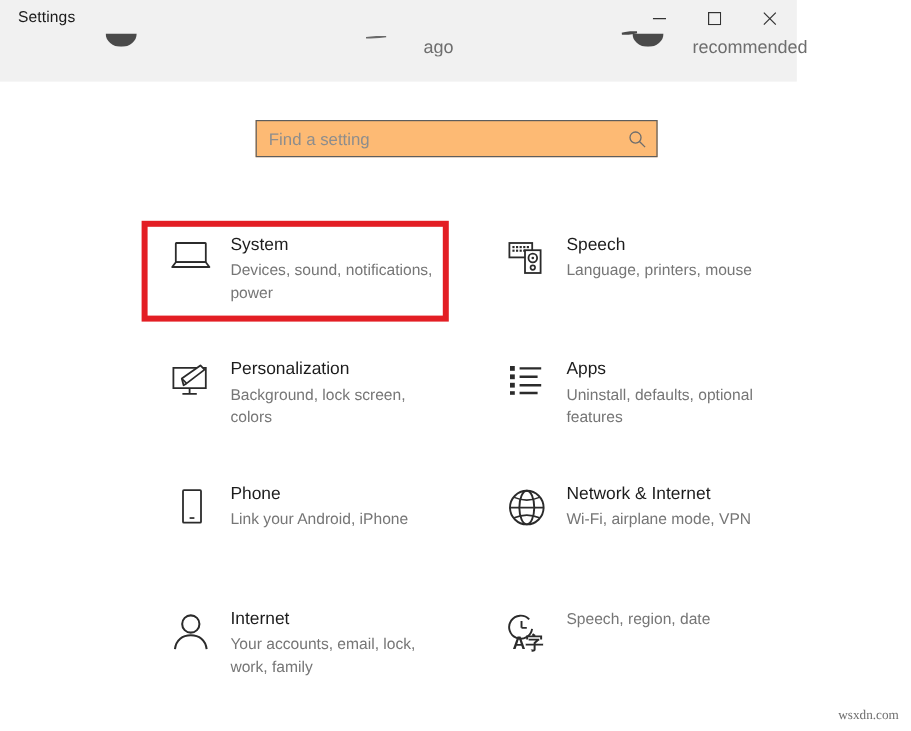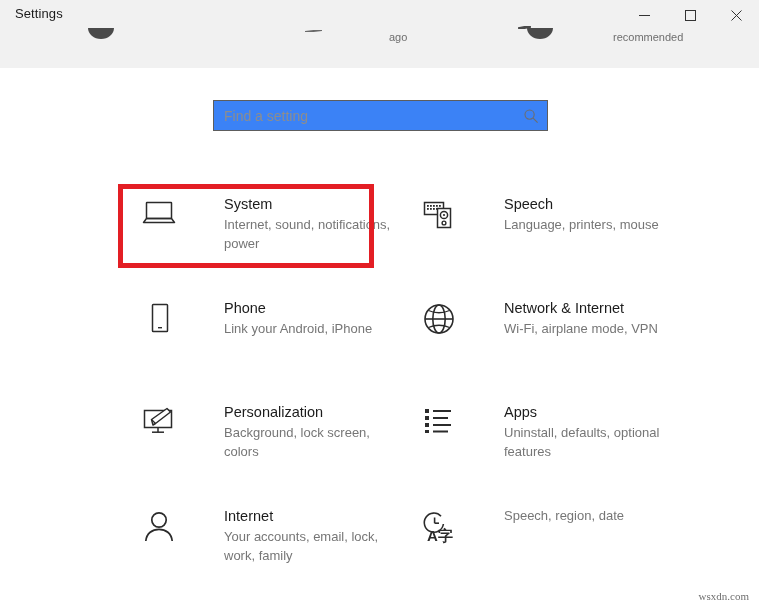--- a/index.html
+++ b/index.html
@@ -14,21 +14,21 @@
     overflow: hidden;
     position: relative;
     -webkit-font-smoothing: antialiased;
   }
 
   
   .titlebar {
     position: absolute;
     left: 0;
     top: 0;
-    width: 759px;
+    width: 664px;
     height: 68px;
     background: #f1f1f1;
   }
   .titlebar-title {
     position: absolute;
     left: 15px;
     top: 6px;
     font-size: 13px;
     color: #1a1a1a;
     letter-spacing: 0.1px;
@@ -50,24 +50,23 @@
   }
   .win-btn svg { display: block; }
 
   
   .remnant {
     position: absolute;
     color: #6b6b6b;
     overflow: hidden;
   }
   .remnant-text {
-    font-size: 11px;
+    font-size: 15px;
     color: #6e6e6e;
     line-height: 1;
-    margin-left: 36px;
   }
   .half-circle {
     width: 26px;
     height: 11px;
     background: #4a4a4a;
     border-radius: 0 0 26px 26px / 0 0 22px 22px;
   }
   .dash-frag {
     width: 17px;
     height: 2px;
@@ -82,21 +81,21 @@
   }
 
   
   .search-wrap {
     position: absolute;
     left: 213px;
     top: 100px;
     width: 335px;
     height: 31px;
     border: 1px solid #5d5d5d;
-    background: #3b82f6;
+    background: #fdba74;
     box-sizing: border-box;
     display: flex;
     align-items: center;
   }
   .search-input {
     border: 0;
     outline: 0;
     background: transparent;
     font-family: "Liberation Sans", sans-serif;
     font-size: 14px;
@@ -142,21 +141,20 @@
     min-width: 66px;
     display: flex;
     align-items: flex-start;
     justify-content: center;
     padding-top: 4px;
     color: #2b2b2b;
   }
   .tile-icon svg { display: block; }
   .tile-text {
     padding-top: 1px;
-    margin-left: 32px;
   }
   .tile-title {
     font-size: 14.5px;
     color: #1c1c1c;
     line-height: 1.25;
     margin-bottom: 3px;
   }
   .tile-sub {
     font-size: 13px;
     color: #767676;
@@ -242,21 +240,21 @@
   <div class="grid-row">
     <div class="tile">
       <div class="tile-icon">
         <svg width="36" height="30" viewBox="0 0 36 30" aria-hidden="true">
           <rect x="5.5" y="4.5" width="25" height="16" rx="0.5" fill="none" stroke="currentColor" stroke-width="1.5"></rect>
           <path d="M2.5 24.5 L33.5 24.5 L30.5 20.5 L5.5 20.5 Z" fill="none" stroke="currentColor" stroke-width="1.5" stroke-linejoin="round"></path>
         </svg>
       </div>
       <div class="tile-text">
         <div class="tile-title">System</div>
-        <div class="tile-sub">Internet, sound, notifications, power</div>
+        <div class="tile-sub">Devices, sound, notifications, power</div>
       </div>
     </div>
     <div class="tile-col-gap"></div>
     <div class="tile">
       <div class="tile-icon">
         <svg width="34" height="32" viewBox="0 0 34 32" aria-hidden="true">
           <rect x="2.5" y="4.5" width="19" height="12" fill="none" stroke="currentColor" stroke-width="1.5"></rect>
           <g fill="currentColor">
             <rect x="5" y="7" width="1.8" height="1.8"></rect>
               <rect x="8" y="7" width="1.8" height="1.8"></rect>
@@ -277,51 +275,20 @@
       <div class="tile-text">
         <div class="tile-title">Speech</div>
         <div class="tile-sub">Language, printers, mouse</div>
       </div>
     </div>
   </div>
 
   <div class="grid-row">
     <div class="tile">
       <div class="tile-icon">
-        <svg width="30" height="34" viewBox="0 0 30 34" aria-hidden="true">
-          <rect x="8.5" y="2.5" width="15" height="27" rx="0.8" fill="none" stroke="currentColor" stroke-width="1.5"></rect>
-          <rect x="14" y="25" width="4" height="1.4" fill="currentColor"></rect>
-        </svg>
-      </div>
-      <div class="tile-text">
-        <div class="tile-title">Phone</div>
-        <div class="tile-sub">Link your Android, iPhone</div>
-      </div>
-    </div>
-    <div class="tile-col-gap"></div>
-    <div class="tile">
-      <div class="tile-icon">
-        <svg width="34" height="34" viewBox="0 0 34 34" aria-hidden="true">
-          <circle cx="17" cy="17" r="14" fill="none" stroke="currentColor" stroke-width="1.6"></circle>
-          <ellipse cx="17" cy="17" rx="6.2" ry="14" fill="none" stroke="currentColor" stroke-width="1.6"></ellipse>
-          <line x1="3" y1="17" x2="31" y2="17" stroke="currentColor" stroke-width="1.6"></line>
-          <path d="M6.5 8.5 Q17 13 27.5 8.5" fill="none" stroke="currentColor" stroke-width="1.3"></path>
-          <path d="M6.5 25.5 Q17 21 27.5 25.5" fill="none" stroke="currentColor" stroke-width="1.3"></path>
-        </svg>
-      </div>
-      <div class="tile-text">
-        <div class="tile-title">Network &amp; Internet</div>
-        <div class="tile-sub">Wi-Fi, airplane mode, VPN</div>
-      </div>
-    </div>
-  </div>
-
-  <div class="grid-row">
-    <div class="tile">
-      <div class="tile-icon">
         <svg width="36" height="32" viewBox="0 0 36 32" aria-hidden="true">
           <path d="M3.5 4.5 H30.5 V21.5 H3.5 Z" fill="none" stroke="currentColor" stroke-width="1.5"></path>
           <line x1="17" y1="21.5" x2="17" y2="26" stroke="currentColor" stroke-width="1.5"></line>
           <line x1="11" y1="26.2" x2="23" y2="26.2" stroke="currentColor" stroke-width="1.5"></line>
           <path d="M12 19 L10.5 13.5 L26 2.5 L29.5 6 L14.5 17.5 Z" fill="#ffffff" stroke="currentColor" stroke-width="1.5" stroke-linejoin="round"></path>
           <line x1="10.5" y1="13.5" x2="14.5" y2="17.5" stroke="currentColor" stroke-width="1.3"></line>
         </svg>
       </div>
       <div class="tile-text">
         <div class="tile-title">Personalization</div>
@@ -349,20 +316,51 @@
       <div class="tile-text">
         <div class="tile-title">Apps</div>
         <div class="tile-sub">Uninstall, defaults, optional features</div>
       </div>
     </div>
   </div>
 
   <div class="grid-row">
     <div class="tile">
       <div class="tile-icon">
+        <svg width="30" height="34" viewBox="0 0 30 34" aria-hidden="true">
+          <rect x="8.5" y="2.5" width="15" height="27" rx="0.8" fill="none" stroke="currentColor" stroke-width="1.5"></rect>
+          <rect x="14" y="25" width="4" height="1.4" fill="currentColor"></rect>
+        </svg>
+      </div>
+      <div class="tile-text">
+        <div class="tile-title">Phone</div>
+        <div class="tile-sub">Link your Android, iPhone</div>
+      </div>
+    </div>
+    <div class="tile-col-gap"></div>
+    <div class="tile">
+      <div class="tile-icon">
+        <svg width="34" height="34" viewBox="0 0 34 34" aria-hidden="true">
+          <circle cx="17" cy="17" r="14" fill="none" stroke="currentColor" stroke-width="1.6"></circle>
+          <ellipse cx="17" cy="17" rx="6.2" ry="14" fill="none" stroke="currentColor" stroke-width="1.6"></ellipse>
+          <line x1="3" y1="17" x2="31" y2="17" stroke="currentColor" stroke-width="1.6"></line>
+          <path d="M6.5 8.5 Q17 13 27.5 8.5" fill="none" stroke="currentColor" stroke-width="1.3"></path>
+          <path d="M6.5 25.5 Q17 21 27.5 25.5" fill="none" stroke="currentColor" stroke-width="1.3"></path>
+        </svg>
+      </div>
+      <div class="tile-text">
+        <div class="tile-title">Network &amp; Internet</div>
+        <div class="tile-sub">Wi-Fi, airplane mode, VPN</div>
+      </div>
+    </div>
+  </div>
+
+  <div class="grid-row">
+    <div class="tile">
+      <div class="tile-icon">
         <svg width="34" height="34" viewBox="0 0 34 34" aria-hidden="true">
           <circle cx="17" cy="10" r="7.2" fill="none" stroke="currentColor" stroke-width="1.7"></circle>
           <path d="M3.8 31 C4.6 23.2 10.2 19.3 17 19.3 C23.8 19.3 29.4 23.2 30.2 31" fill="none" stroke="currentColor" stroke-width="1.7"></path>
         </svg>
       </div>
       <div class="tile-text">
         <div class="tile-title">Internet</div>
         <div class="tile-sub">Your accounts, email, lock, work, family</div>
       </div>
     </div>

